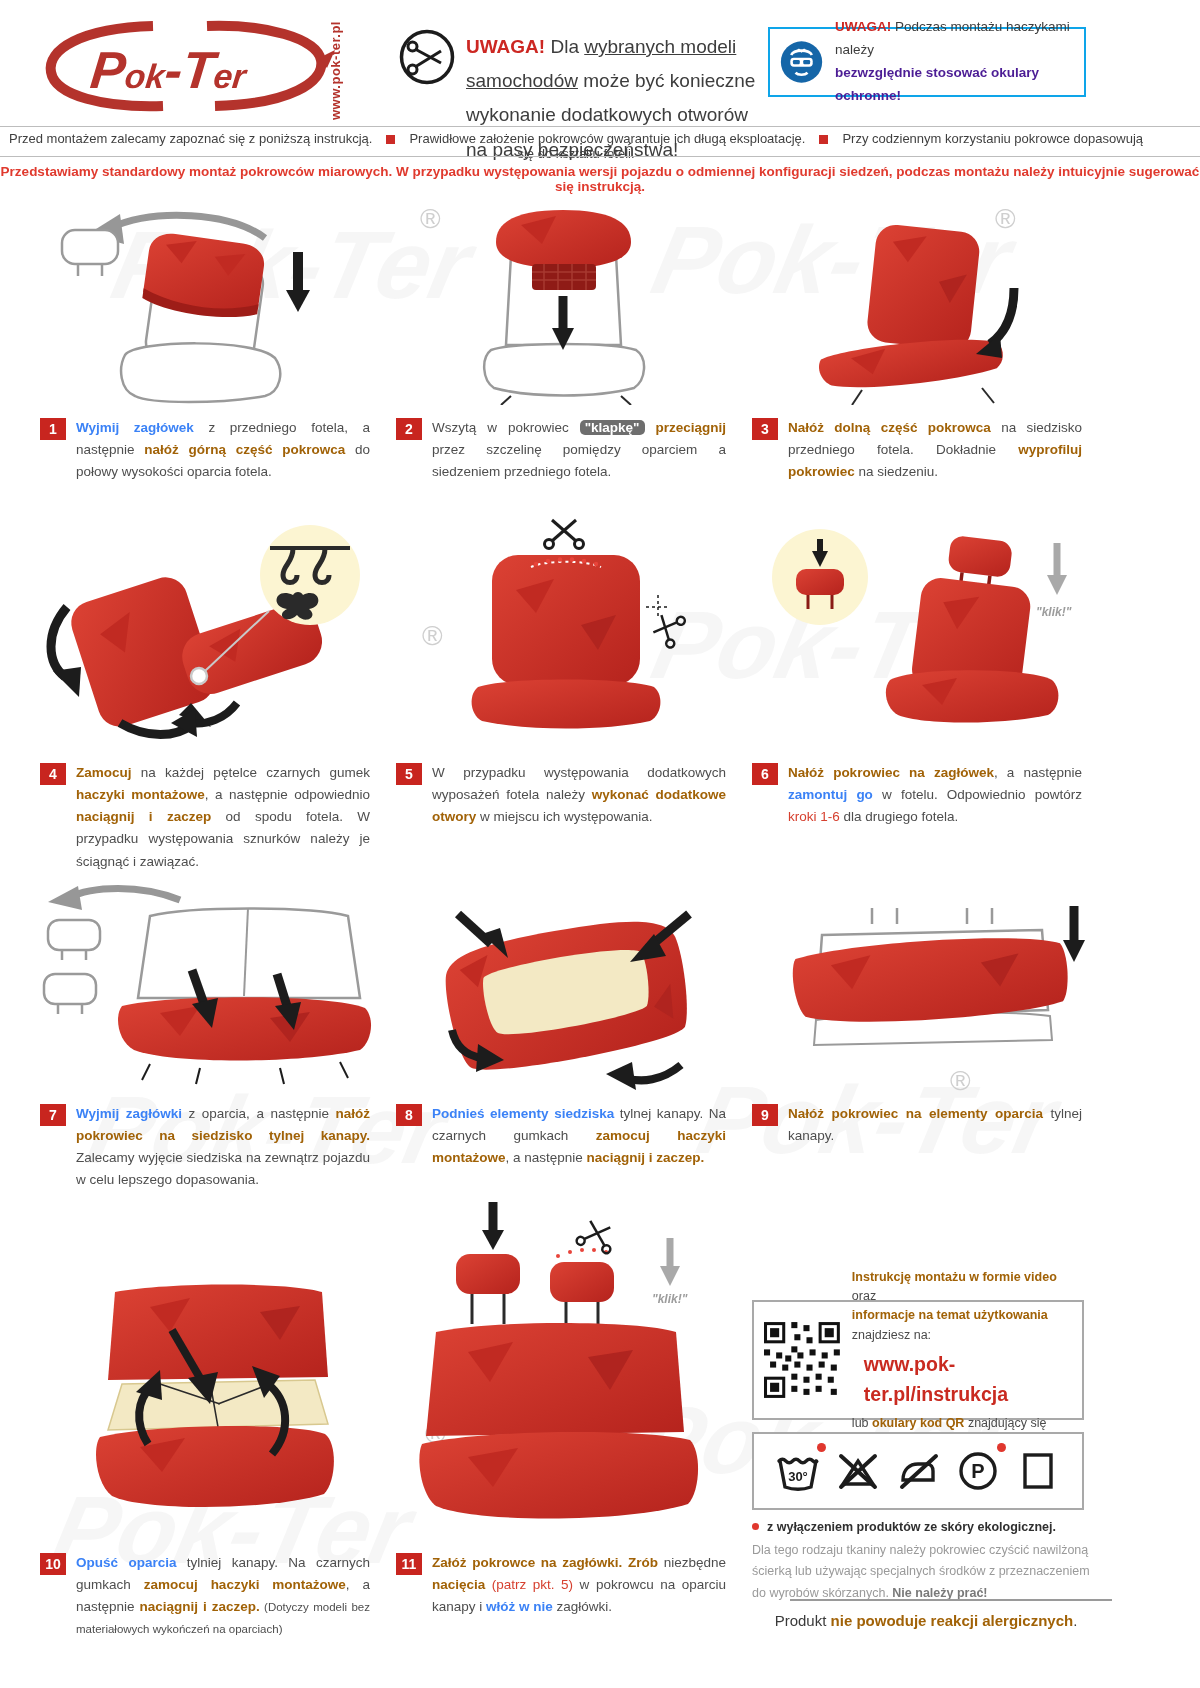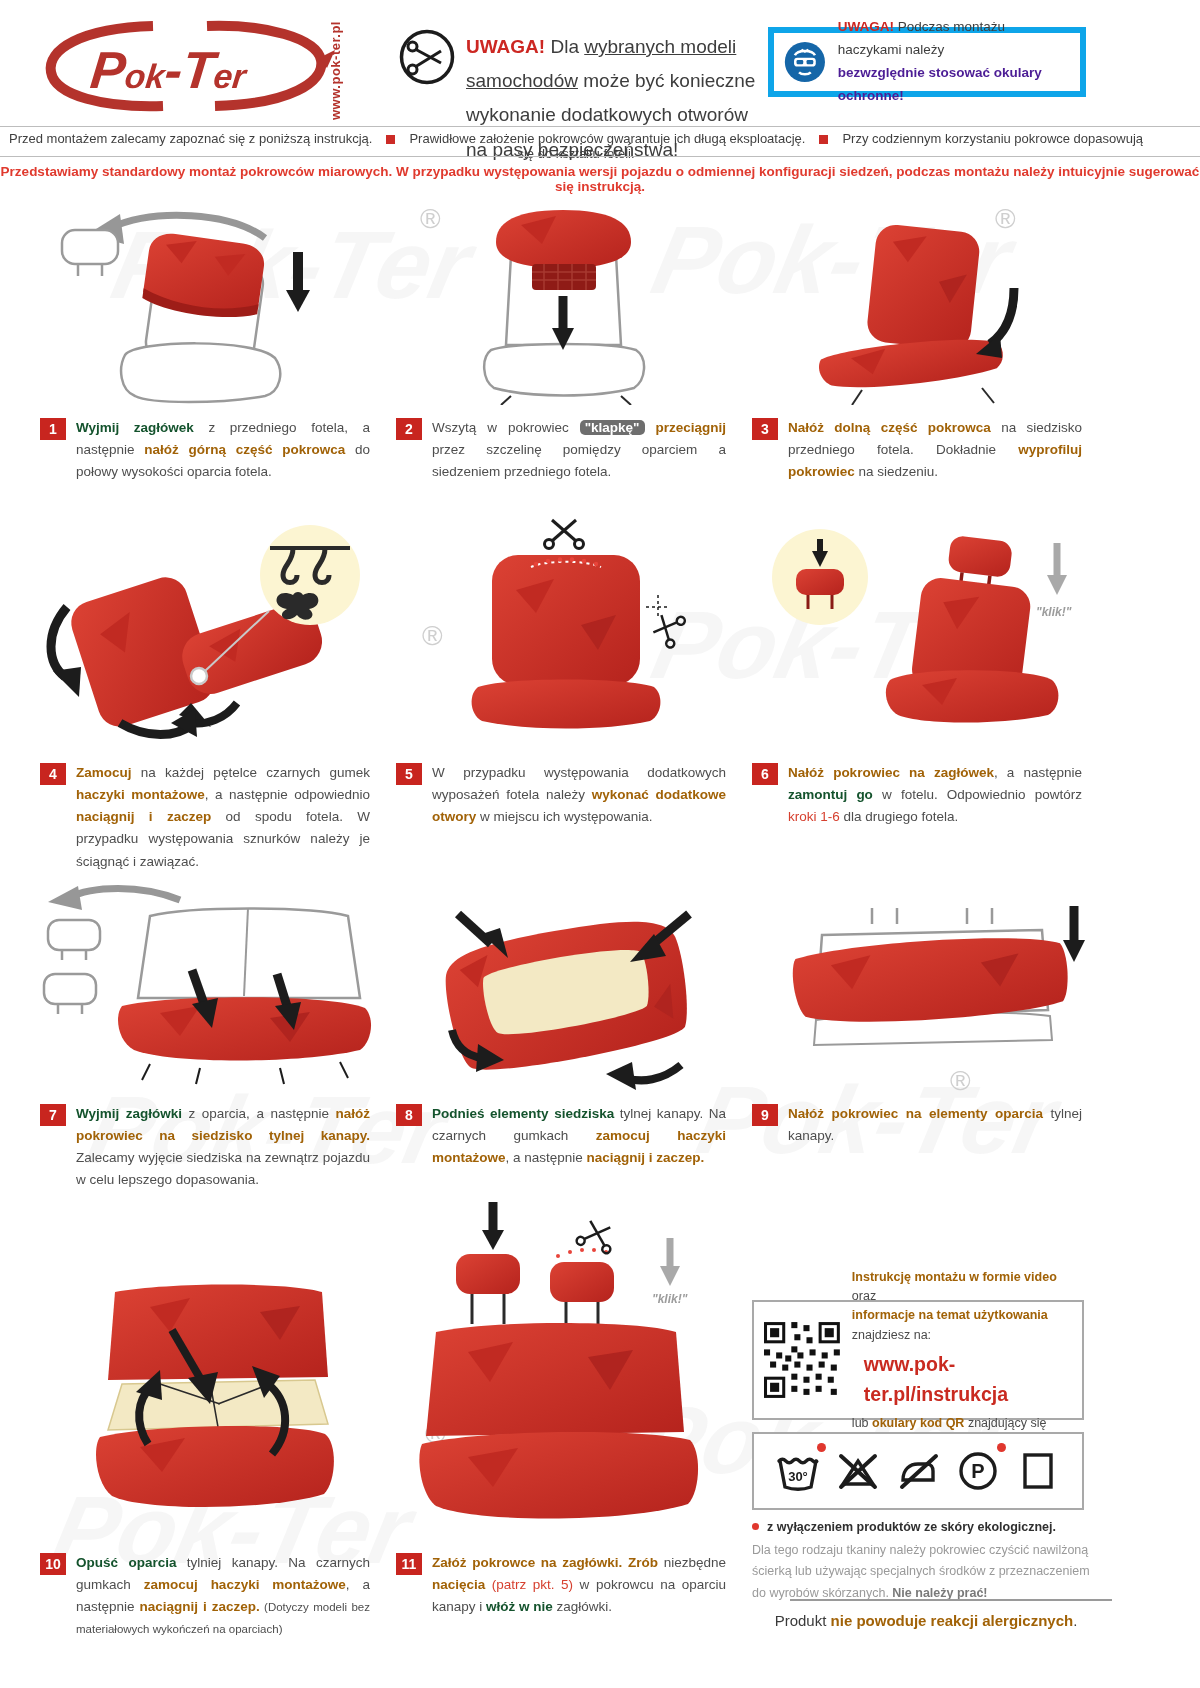--- a/index.html
+++ b/index.html
@@ -12,21 +12,21 @@
   .vert-url{
     position:absolute;left:328px;top:16px;height:104px;
     writing-mode:vertical-rl;transform:rotate(180deg);
     color:#b4332c;font-weight:bold;font-size:13px;letter-spacing:.5px;
   }
   .cut-note{position:absolute;left:466px;top:30px;width:292px;font-size:19px;line-height:1.8;color:#3d3d3d;}
   .warn-red{color:#cc2722;font-weight:bold;}
   .uline{text-decoration:underline;}
   .goggle-box{
     position:absolute;left:768px;top:27px;width:318px;height:70px;
-    border:6px solid #0ea5e9;display:flex;align-items:center;box-sizing:border-box;padding:0 10px;
+    border:2px solid #0ea5e9;display:flex;align-items:center;box-sizing:border-box;padding:0 10px;
   }
   .goggle-text{font-size:13.5px;line-height:1.7;color:#3d3d3d;margin-left:12px;}
   .goggle-line2{color:#4c1d95;font-weight:bold;}
   .hr1{position:absolute;left:0;right:0;height:1px;background:#bdbdbd;}
   
   .notice-bar{
     position:absolute;left:0;top:131px;width:1152px;text-align:center;font-size:13px;color:#3f3f3f;
   }
   .notice-bar .sep{
     display:inline-block;width:9px;height:9px;background:#cc2b26;margin:0 14px 0 14px;vertical-align:middle;
@@ -36,21 +36,21 @@
     color:#e03a2e;font-weight:bold;font-size:13.5px;
   }
   
   .step{position:absolute;}
   .stepnum{
     position:absolute;left:0;top:1px;background:#c8251f;color:#fff;
     font-weight:bold;font-size:14px;line-height:22px;min-width:22px;text-align:center;padding:0 2px;
   }
   .steptext{margin-left:36px;font-size:13.5px;line-height:1.64;color:#4e4e4e;text-align:justify;}
   .seg-b{font-weight:bold;color:#a16207;}
-  .seg-gb{font-weight:bold;color:#14532d;}
+  .seg-gb{font-weight:bold;color:#3b82f6;}
   .seg-r{color:#d6402f;}
   .seg-sm{font-size:11.5px;}
   .seg-badge{background:#6e6e6e;color:#fff;font-weight:bold;padding:0 5px;border-radius:5px;}
   
   .illu{position:absolute;pointer-events:none;}
   .klik{position:absolute;color:#9c9c9c;font-style:italic;font-weight:bold;font-size:12px;}
   
   .qr-panel{
     position:absolute;left:752px;top:1300px;width:332px;height:120px;border:2px solid #a9a9a9;
     box-sizing:border-box;display:flex;align-items:center;padding:0 10px;background:#fff;

